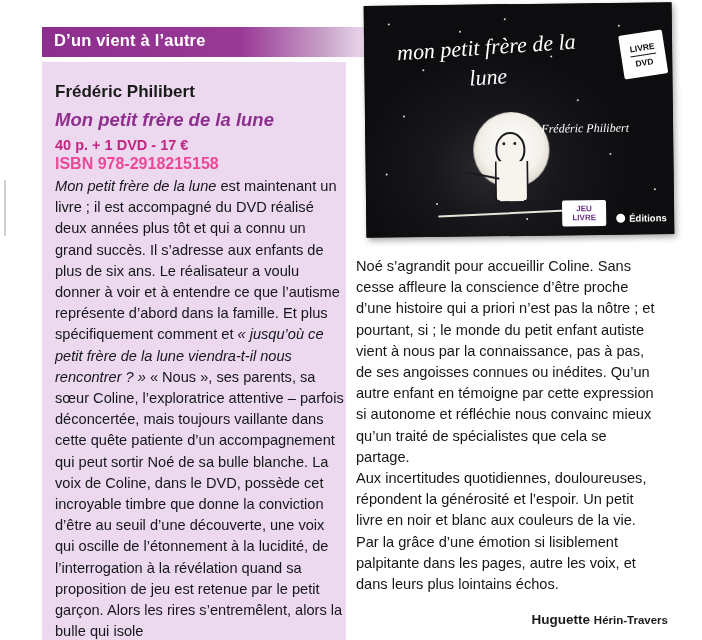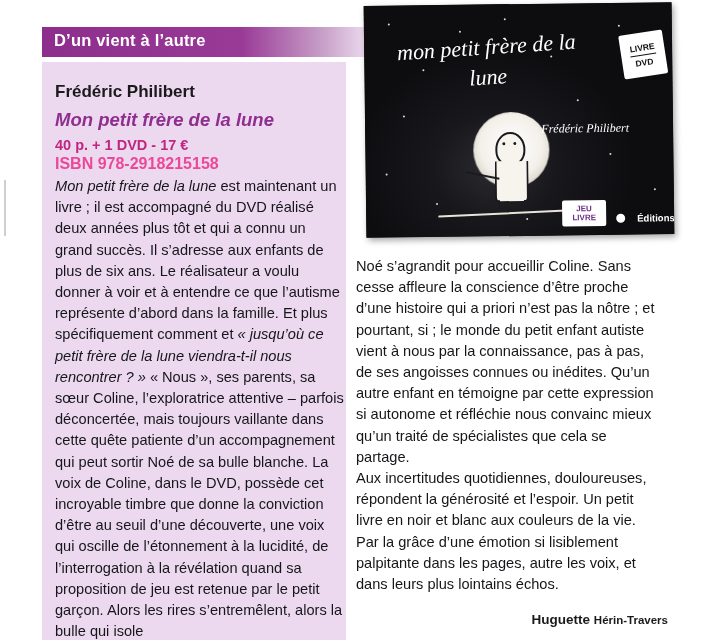--- a/index.html
+++ b/index.html
@@ -244,21 +244,21 @@
   }
   .logo-ed {
     position: absolute;
     left: 250px;
     bottom: 11px;
     color: #ffffff;
     font-size: 9.5px;
     font-weight: bold;
     display: flex;
     align-items: center;
-    gap: 12px;
+    gap: 4px;
   }
   .logo-ed .dot {
     width: 9px;
     height: 9px;
     border-radius: 50%;
     background: #ffffff;
     display: inline-block;
   }
 
   

